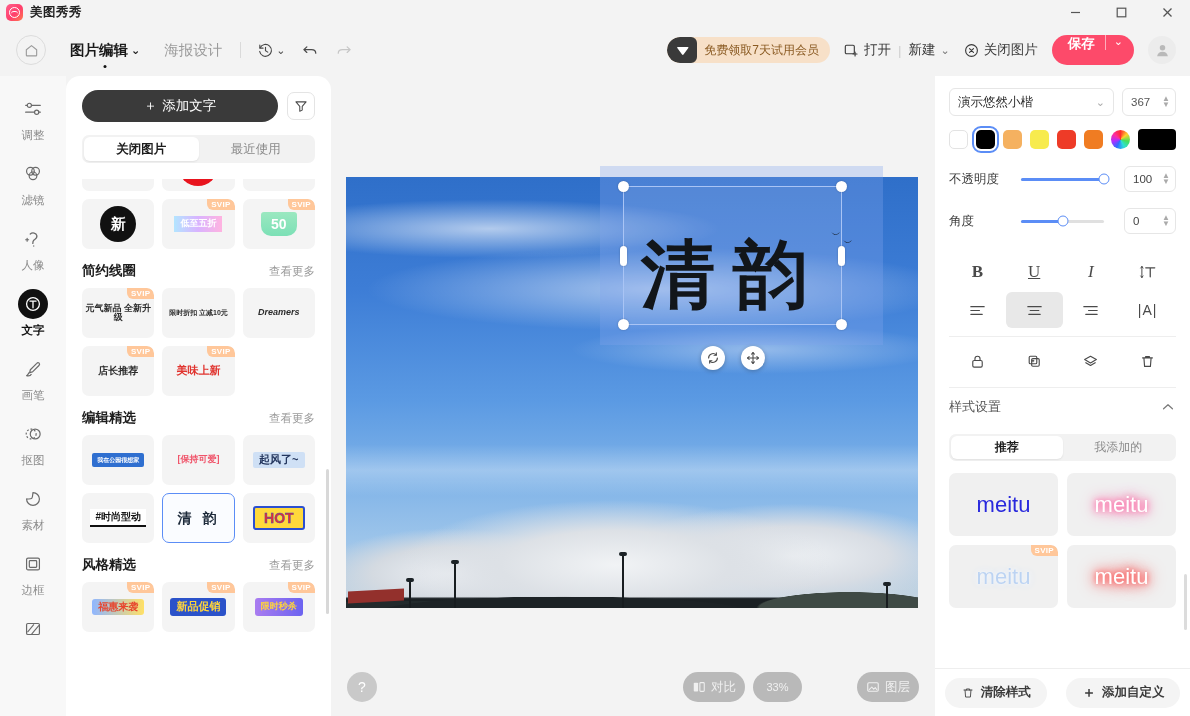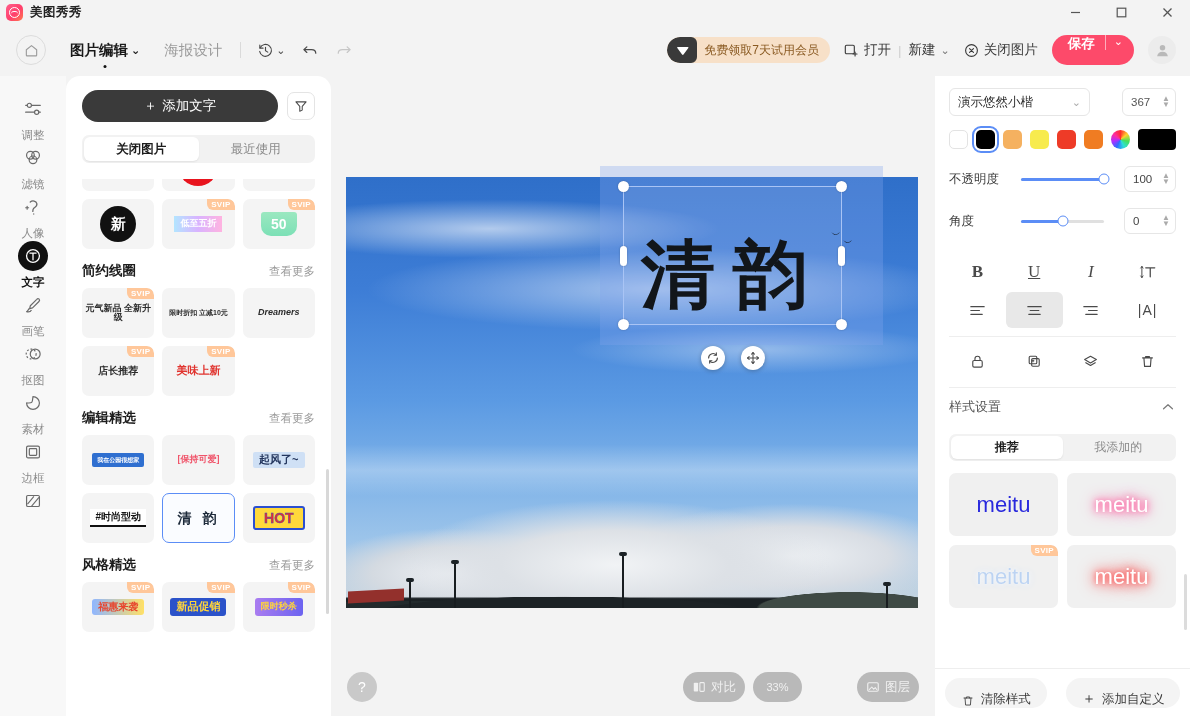--- a/index.html
+++ b/index.html
@@ -79,21 +79,21 @@
   .save-btn .caret { padding:0 11px 0 8px; }
   .avatar {
     width:28px; height:28px; border-radius:50%; background:#ececec;
     display:flex; align-items:center; justify-content:center;
   }
 
   
   .rail {
     position:absolute; top:76px; left:0; width:66px; height:640px;
     background:#f8f8f8; display:flex; flex-direction:column; align-items:center;
-    padding-top:18px; 
+    padding-top:18px; gap:16px;
   }
   .rail-item { width:56px; display:flex; flex-direction:column; align-items:center; gap:4px; cursor:pointer;}
   .rail-ic { width:30px; height:30px; display:flex; align-items:center; justify-content:center; color:#6a6a6a;}
   .rail-lb { font-size:11.5px; color:#8c8c8c; }
   .rail-item.active .rail-ic {
     background:#111; border-radius:50%; color:#fff;
   }
   .rail-item.active .rail-lb { color:#111; font-weight:700; }
 
   
@@ -211,21 +211,21 @@
     position:absolute; top:76px; right:0; width:255px; height:640px; background:#fff;
   }
   .rp-pad { padding:12px 14px 0 14px; }
   .font-row { display:flex; gap:8px; }
   .font-select {
     flex:1; height:28px; border:1px solid #e6e6e6; border-radius:6px; display:flex;
     align-items:center; justify-content:space-between; padding:0 8px; font-size:12.5px; color:#2b2b2b; cursor:pointer;
   }
   .num-box {
     width:54px; height:28px; border:1px solid #e6e6e6; border-radius:6px; display:flex;
-    align-items:center; justify-content:space-between; padding:0 5px 0 8px; font-size:11.5px; color:#555;margin-left:24px;
+    align-items:center; justify-content:space-between; padding:0 5px 0 8px; font-size:11.5px; color:#555;
   }
   .spin { display:flex; flex-direction:column; gap:1px; color:#aaa; line-height:.6; font-size:8px; }
   .swatches { display:flex; align-items:center; gap:8px; margin-top:13px; }
   .sw { width:19px; height:19px; border-radius:5px; flex:0 0 auto; cursor:pointer; }
   .sw.wht { border:1px solid #e3e3e3; }
   .sw.sel { outline:2px solid #5b8df6; outline-offset:2px; }
   .sw.wheel { background:conic-gradient(#ff2d2d,#ffd12d,#46e05a,#2de0d6,#2d6dff,#b02dff,#ff2d9e,#ff2d2d); }
   .sw-preview { flex:1; height:21px; border-radius:4px; background:#000; }
 
   .slider-row { display:flex; align-items:center; gap:20px; margin-top:16px; }
@@ -263,21 +263,21 @@
   .s3 { color:#bcd3f2; text-shadow:0 0 1px #fff,0 0 5px #ffffff,0 0 9px #cfe0f7; }
   .s4 { color:#fff; text-shadow:0 0 5px #ff5a5a,0 0 11px #ff3d3d,0 0 18px #ff2a2a; }
   .rsbar { position:absolute; right:3px; top:498px; width:3px; height:56px; background:#dcdcdc; border-radius:2px;}
 
   .rfoot {
     position:absolute; left:0; bottom:0; width:255px; height:48px; border-top:1px solid #eee;
     display:flex; align-items:center; justify-content:space-around; background:#fff;
   }
   .rfoot .fbtn {
     height:30px; padding:0 16px; border-radius:15px; background:#f4f4f4; display:flex;
-    align-items:flex-end; gap:6px; font-size:12.5px; color:#3a3a3a; cursor:pointer;
+    align-items:center; gap:6px; font-size:12.5px; color:#3a3a3a; cursor:pointer;font-weight:bold;
   }
   svg { display:block; }
 </style>
 </head>
 <body>
 
 <div class="app">
 
   <div class="titlebar">
     <div class="logo">

